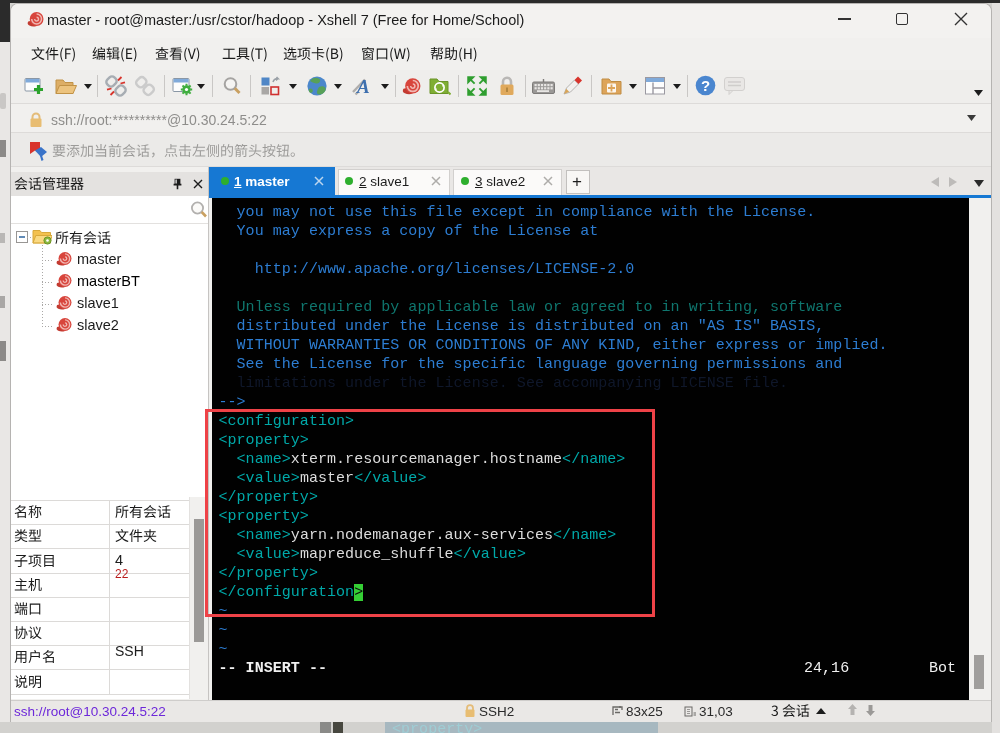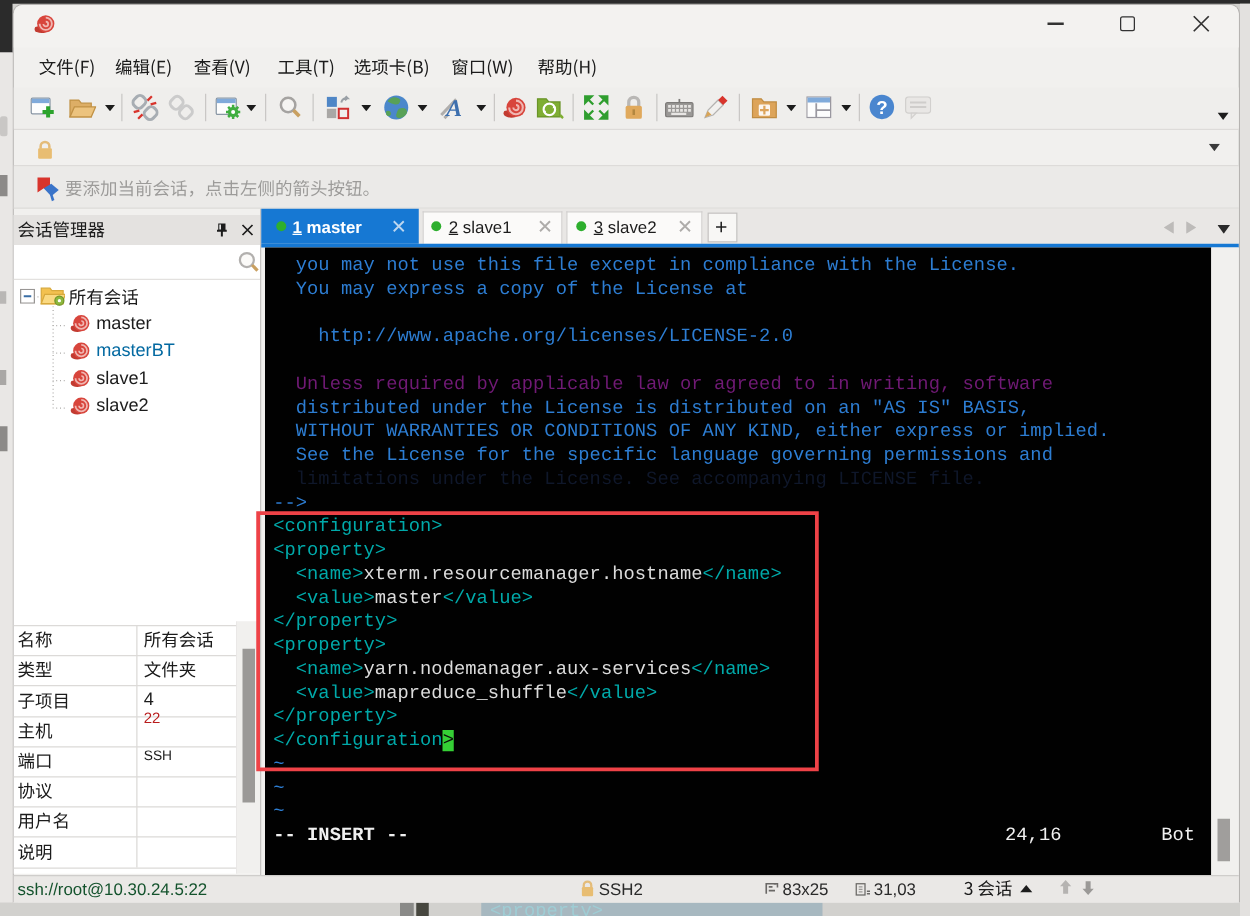--- a/index.html
+++ b/index.html
@@ -24,20 +24,21 @@
     <div class="a" style="left:10px;top:3px;width:982px;height:719px;background:#f1f0ee;border:1px solid #b5b3b1;border-bottom:0;border-radius:8px 8px 0 0"></div>
     <div class="a" style="left:11px;top:4px;width:980px;height:34px;background:#f3f2f0;border-radius:7px 7px 0 0"></div>
     <div class="a" style="left:11px;top:70px;width:980px;height:33px;background:#efeeec"></div>
     <div class="a" style="left:11px;top:133px;width:980px;height:34px;background:#ebeae8"></div>
     <svg class="a" style="left:26px;top:11px" width="18" height="17" viewBox="0 0 18 17">
       <path d="M2.2 10.5 Q0.6 13.2 3.4 14.6 Q6.8 16.2 10.6 14.9 L6.4 9.6 Z" fill="#c23b31"></path>
       <circle cx="10.6" cy="8" r="6.9" fill="#d8453c"></circle>
       <path d="M10.6 3.1 a4.9 4.9 0 1 1 -4.9 4.9" fill="none" stroke="#f0b7b2" stroke-width="1.5"></path>
       <path d="M10.6 6.2 a1.9 1.9 0 1 1 -1.9 1.9" fill="none" stroke="#f0b7b2" stroke-width="1.4"></path>
     </svg>
+    <div class="t" style="left:47px;top:12px;font-size:14.5px;color:#1c1c1c">master - root@master:/usr/cstor/hadoop - Xshell 7 (Free for Home/School)</div>
     <div class="a" style="left:838px;top:18px;width:13px;height:2px;background:#333"></div>
     <div class="a" style="left:896px;top:13px;width:12px;height:12px;border:1.4px solid #333;border-radius:2px"></div>
     <svg class="a" style="left:954px;top:12px" width="14" height="14">
       <path d="M1 1 L13 13 M13 1 L1 13" stroke="#333" stroke-width="1.4"></path>
     </svg>
     <svg style="position:absolute;left:31px;top:46.12px;overflow:visible" width="47" height="17">
       <g transform="translate(0,12.88) scale(0.014)" fill="#1c1c1c">
         <use href="#g37" x="0"></use>
         <use href="#g13" x="1000"></use>
         <use href="#g1" x="2000"></use>
@@ -245,20 +246,21 @@
     </svg>
     <svg class="a" style="left:974px;top:90px" width="9" height="6">
       <path d="M0 0 L9 0 L4.5 6 Z" fill="#1c1c1c"></path>
     </svg>
     <div class="a" style="left:11px;top:103px;width:980px;height:1px;background:#dddbd9"></div>
     <div class="a" style="left:11px;top:132px;width:980px;height:1px;background:#dddbd9"></div>
     <svg class="a" style="left:29px;top:112px" width="14" height="16">
       <path d="M3.5 7 v-2 a3.5 3.5 0 0 1 7 0 v2" fill="none" stroke="#e4bc79" stroke-width="2"></path>
       <rect x="1.5" y="6.5" width="11" height="8.5" rx="1" fill="#e8bd72"></rect>
     </svg>
+    <div class="t" style="left:51px;top:112px;font-size:14px;color:#8e8d8b">ssh://root:**********@10.30.24.5:22</div>
     <svg class="a" style="left:967px;top:115px" width="9" height="6">
       <path d="M0 0 L9 0 L4.5 6 Z" fill="#3a3a3a"></path>
     </svg>
     <div class="a" style="left:11px;top:166px;width:980px;height:1px;background:#dddbd9"></div>
     <svg class="a" style="left:28px;top:141px" width="20" height="22">
       <path d="M2 1 h10 v12 l-5-3.5 -5 3.5 z" fill="#d8342c"></path>
       <path d="M7 9.5 l6-3.5 6 5 -6 5 z" fill="#3a74c9"></path>
       <path d="M12 15 l1.5 5 2-1 -1.5-4.5 z" fill="#3a74c9"></path>
     </svg>
     <svg style="position:absolute;left:52px;top:143.12px;overflow:visible" width="253" height="17">
@@ -337,21 +339,21 @@
       <path d="M10.6 3.1 a4.9 4.9 0 1 1 -4.9 4.9" fill="none" stroke="#f0b7b2" stroke-width="1.5"></path>
       <path d="M10.6 6.2 a1.9 1.9 0 1 1 -1.9 1.9" fill="none" stroke="#f0b7b2" stroke-width="1.4"></path>
     </svg>
     <div class="t" style="left:77px;top:250.5px;font-size:14.5px;color:#1c1c1c">master</div>
     <svg class="a" style="left:55px;top:273.0px" width="17" height="16" viewBox="0 0 18 17">
       <path d="M2.2 10.5 Q0.6 13.2 3.4 14.6 Q6.8 16.2 10.6 14.9 L6.4 9.6 Z" fill="#c23b31"></path>
       <circle cx="10.6" cy="8" r="6.9" fill="#d8453c"></circle>
       <path d="M10.6 3.1 a4.9 4.9 0 1 1 -4.9 4.9" fill="none" stroke="#f0b7b2" stroke-width="1.5"></path>
       <path d="M10.6 6.2 a1.9 1.9 0 1 1 -1.9 1.9" fill="none" stroke="#f0b7b2" stroke-width="1.4"></path>
     </svg>
-    <div class="t" style="left:77px;top:272.5px;font-size:14.5px;color:#0369a1">masterBT</div>
+    <div class="t" style="left:77px;top:272.5px;font-size:14.5px;color:#000000">masterBT</div>
     <svg class="a" style="left:55px;top:295.0px" width="17" height="16" viewBox="0 0 18 17">
       <path d="M2.2 10.5 Q0.6 13.2 3.4 14.6 Q6.8 16.2 10.6 14.9 L6.4 9.6 Z" fill="#c23b31"></path>
       <circle cx="10.6" cy="8" r="6.9" fill="#d8453c"></circle>
       <path d="M10.6 3.1 a4.9 4.9 0 1 1 -4.9 4.9" fill="none" stroke="#f0b7b2" stroke-width="1.5"></path>
       <path d="M10.6 6.2 a1.9 1.9 0 1 1 -1.9 1.9" fill="none" stroke="#f0b7b2" stroke-width="1.4"></path>
     </svg>
     <div class="t" style="left:77px;top:294.5px;font-size:14.5px;color:#1c1c1c">slave1</div>
     <svg class="a" style="left:55px;top:317.0px" width="17" height="16" viewBox="0 0 18 17">
       <path d="M2.2 10.5 Q0.6 13.2 3.4 14.6 Q6.8 16.2 10.6 14.9 L6.4 9.6 Z" fill="#c23b31"></path>
       <circle cx="10.6" cy="8" r="6.9" fill="#d8453c"></circle>
@@ -417,21 +419,21 @@
         <use href="#g23" x="1000"></use>
       </g>
     </svg>
     <div class="t" style="left:115px;top:567px;font-size:12px;color:#b91c1c">22</div>
     <svg style="position:absolute;left:14px;top:625.22px;overflow:visible" width="29" height="17">
       <g transform="translate(0,12.88) scale(0.014)" fill="#1c1c1c">
         <use href="#g21" x="0"></use>
         <use href="#g57" x="1000"></use>
       </g>
     </svg>
-    <div class="t" style="left:115px;top:599px;font-size:11px;color:#1c1c1c">SSH</div>
+    <div class="t" style="left:115px;top:643px;font-size:14px;color:#1c1c1c">SSH</div>
     <svg style="position:absolute;left:14px;top:649.42px;overflow:visible" width="43" height="17">
       <g transform="translate(0,12.88) scale(0.014)" fill="#1c1c1c">
         <use href="#g45" x="0"></use>
         <use href="#g34" x="1000"></use>
         <use href="#g24" x="2000"></use>
       </g>
     </svg>
     <svg style="position:absolute;left:14px;top:673.62px;overflow:visible" width="29" height="17">
       <g transform="translate(0,12.88) scale(0.014)" fill="#1c1c1c">
         <use href="#g59" x="0"></use>
@@ -471,21 +473,21 @@
     </svg>
     <div class="a" style="left:209px;top:195px;width:782px;height:3px;background:#1678d3"></div>
     <div class="a" style="left:212px;top:198px;width:757px;height:502px;background:#010101"></div>
     <div class="a" style="left:969px;top:198px;width:22px;height:502px;background:#f1f0ee"></div>
     <div class="a" style="left:974px;top:655px;width:10px;height:34px;background:#a09e9c"></div>
     <pre class="a" style="left:218.5px;top:202.5px;font:15px 'Liberation Mono',monospace;line-height:19px;letter-spacing:.04px;color:#00a9a9"><span style="color:#2d7dd2">  you may not use this file except in compliance with the License.</span>
 <span style="color:#2d7dd2">  You may express a copy of the License at</span>
 
 <span style="color:#2d7dd2">    http://www.apache.org/licenses/LICENSE-2.0</span>
 
-<span style="color:#701a75">  Unless required by applicable law or agreed to in writing, software</span>
+<span style="color:#0f766e">  Unless required by applicable law or agreed to in writing, software</span>
 <span style="color:#2d7dd2">  distributed under the License is distributed on an "AS IS" BASIS,</span>
 <span style="color:#2d7dd2">  WITHOUT WARRANTIES OR CONDITIONS OF ANY KIND, either express or implied.</span>
 <span style="color:#2d7dd2">  See the License for the specific language governing permissions and</span>
 <span style="color:#0f172a">  limitations under the License. See accompanying LICENSE file.</span>
 <span style="color:#2d7dd2">--&gt;</span>
 &lt;configuration&gt;
 &lt;property&gt;
   &lt;name&gt;<span style="color:#dcdcdc">xterm.resourcemanager.hostname</span>&lt;/name&gt;
   &lt;value&gt;<span style="color:#dcdcdc">master</span>&lt;/value&gt;
 &lt;/property&gt;
@@ -494,21 +496,21 @@
   &lt;value&gt;<span style="color:#dcdcdc">mapreduce_shuffle</span>&lt;/value&gt;
 &lt;/property&gt;
 &lt;/configuration<span style="background:#35cf35;color:#0a0a0a">&gt;</span>
 <span style="color:#2d7dd2">~</span>
 <span style="color:#2d7dd2">~</span>
 <span style="color:#2d7dd2">~</span></pre>
     <div class="t" style="left:218.5px;top:660px;font:bold 15px 'Liberation Mono',monospace;letter-spacing:.04px;color:#f0f0f0">-- INSERT --</div>
     <div class="t" style="left:804px;top:660px;font:15px 'Liberation Mono',monospace;letter-spacing:.04px;color:#f0f0f0">24,16</div>
     <div class="t" style="left:929px;top:660px;font:15px 'Liberation Mono',monospace;letter-spacing:.04px;color:#f0f0f0">Bot</div>
     <div class="a" style="left:11px;top:700px;width:980px;height:22px;background:#eae8e6;border-top:1px solid #cfcdcb"></div>
-    <div class="t" style="left:14px;top:704px;font-size:13.5px;color:#14532d">ssh://root@10.30.24.5:22</div>
+    <div class="t" style="left:14px;top:704px;font-size:13.5px;color:#6d28d9">ssh://root@10.30.24.5:22</div>
     <svg class="a" style="left:464px;top:704px" width="12" height="14">
       <path d="M3 6 v-1.8 a3 3 0 0 1 6 0 V6" fill="none" stroke="#e4bc79" stroke-width="1.8"></path>
       <rect x="1.5" y="5.5" width="9" height="7.5" rx="1" fill="#e8bd72"></rect>
     </svg>
     <div class="t" style="left:479px;top:704px;font-size:13.5px;color:#2a2a2a">SSH2</div>
     <div class="t" style="left:551px;top:732px;font-size:13.5px;color:#2a2a2a">xterm</div>
     <svg class="a" style="left:611px;top:705px" width="12" height="12">
       <path d="M2 10 V2 h8 M4 4.5 l3 0 m-3 3 l5 0" fill="none" stroke="#6a6866" stroke-width="1.3"></path>
       <path d="M8 2 l3-0 0 3" fill="none" stroke="#6a6866" stroke-width="1.3"></path>
     </svg>

